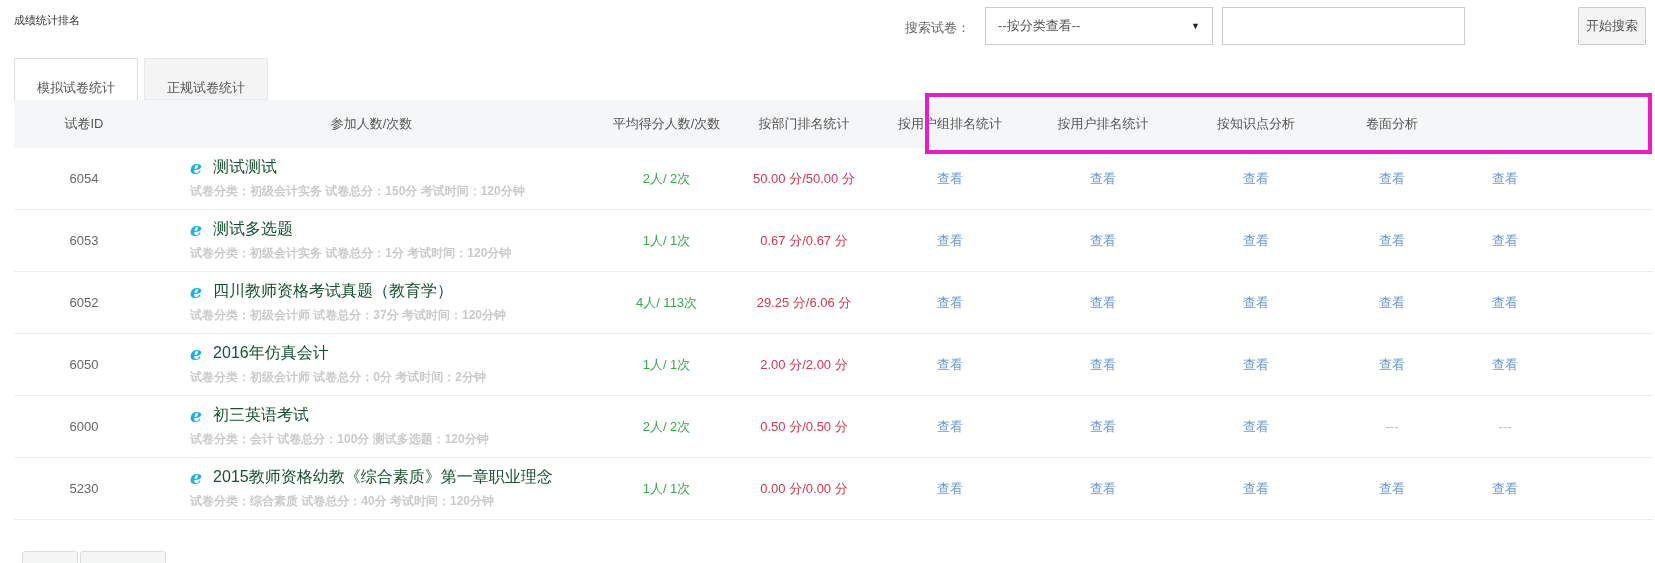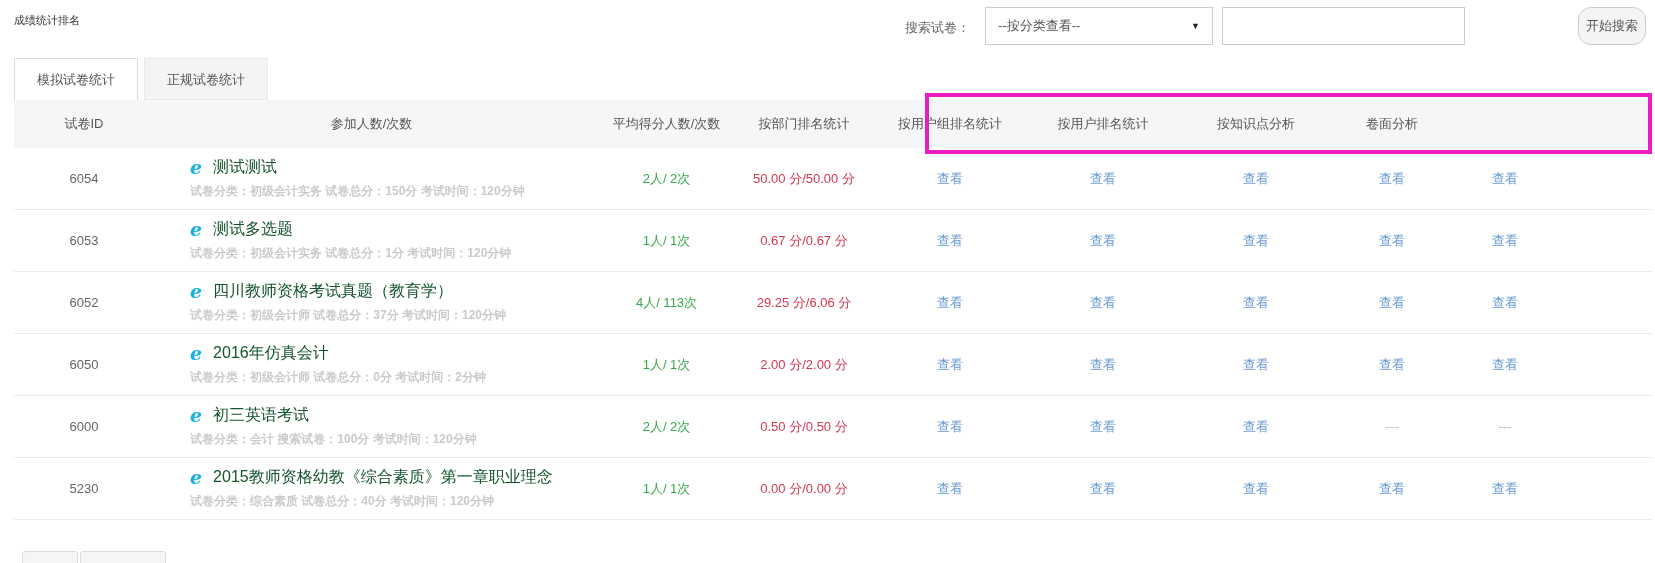--- a/index.html
+++ b/index.html
@@ -26,27 +26,27 @@
     padding: 0 12px; font-size: 13px; color: #555; cursor: pointer;
   }
   .select-caret { font-size: 9px; color: #222; }
   .search-input {
     position: absolute; left: 1222px; top: 7px; width: 243px; height: 38px;
     border: 1px solid #ccc; outline: none; padding: 0 10px;
     font-size: 13px; color: #333; font-family: inherit;
   }
   .search-button {
     position: absolute; left: 1578px; top: 7px; width: 68px; height: 38px;
-    background: #f4f4f4; border: 1px solid #ccc; border-radius: 13px;
+    background: #f4f4f4; border: 1px solid #ccc; border-radius: 2px;
     font-size: 13px; color: #555; cursor: pointer; font-family: inherit;
   }
   
   .tabs { position: absolute; left: 14px; top: 58px; display: flex; gap: 6px; }
   .tab {
-    height: 42px; line-height: 42px; padding: 0 22px;
+    height: 42px; line-height: 42px; padding: 8px 22px;
     font-size: 13px; color: #555; cursor: pointer;
   }
   .tab.active { background: #fff; border: 1px solid #ddd; border-bottom: none; }
   .tab.inactive { background: #f4f4f4; border: 1px solid #e9e9e9; }
   
   .table { position: absolute; left: 14px; top: 100px; width: 1639px; }
   .thead, .tr {
     display: grid;
     grid-template-columns: 140px 435px 155px 120px 172px 134px 172px 100px 126px 85px;
     align-items: center;
@@ -189,21 +189,21 @@
     <div class="td c-act"><a class="view-link">查看</a></div>
     <div class="td"></div>
   </div>
       <div class="tr">
     <div class="td c-id">6000</div>
     <div class="td c-name">
       <div class="name-top">
         <span class="ie">e</span>
         <span class="exam-name">初三英语考试</span>
       </div>
-      <div class="meta">试卷分类：会计 搜索试卷：100分 考试时间：120分钟</div>
+      <div class="meta">试卷分类：会计 试卷总分：100分 测试多选题：120分钟</div>
     </div>
     <div class="td c-part">2人/ 2次</div>
     <div class="td c-avg">0.50 分/0.50 分</div>
     <div class="td c-act"><a class="view-link">查看</a></div>
     <div class="td c-act"><a class="view-link">查看</a></div>
     <div class="td c-act"><a class="view-link">查看</a></div>
     <div class="td c-act"><span class="dash">---</span></div>
     <div class="td c-act"><span class="dash">---</span></div>
     <div class="td"></div>
   </div>

